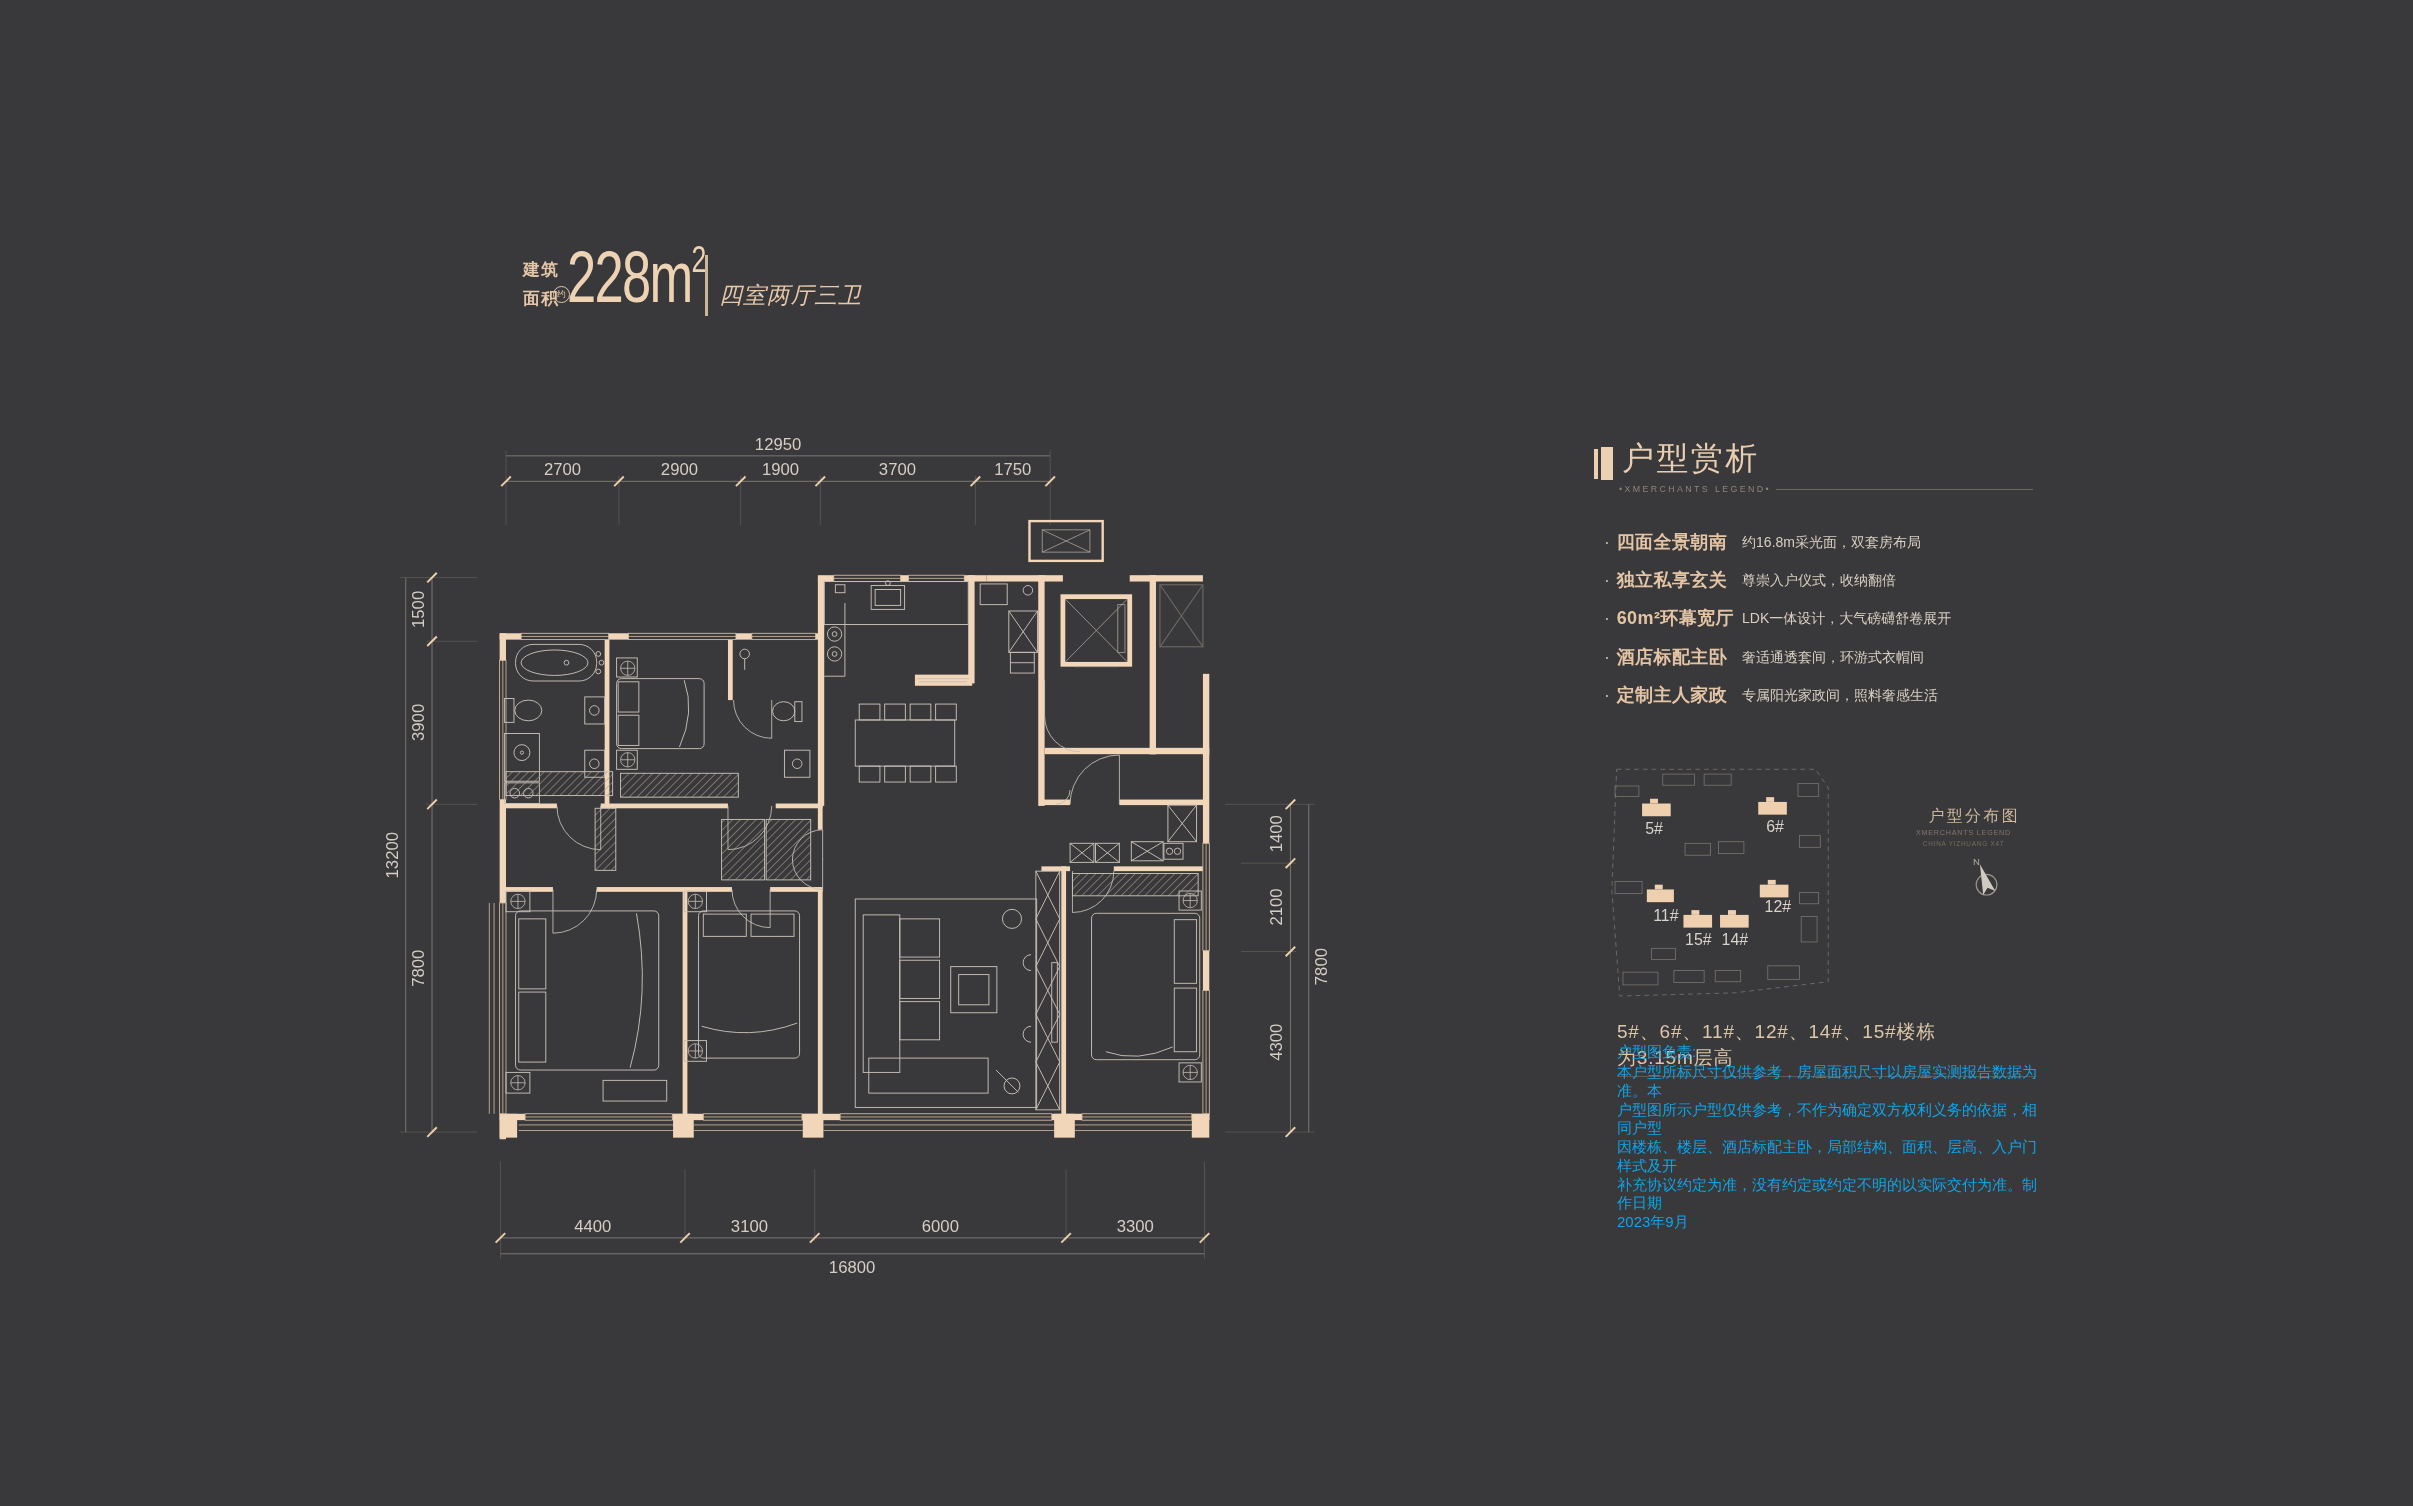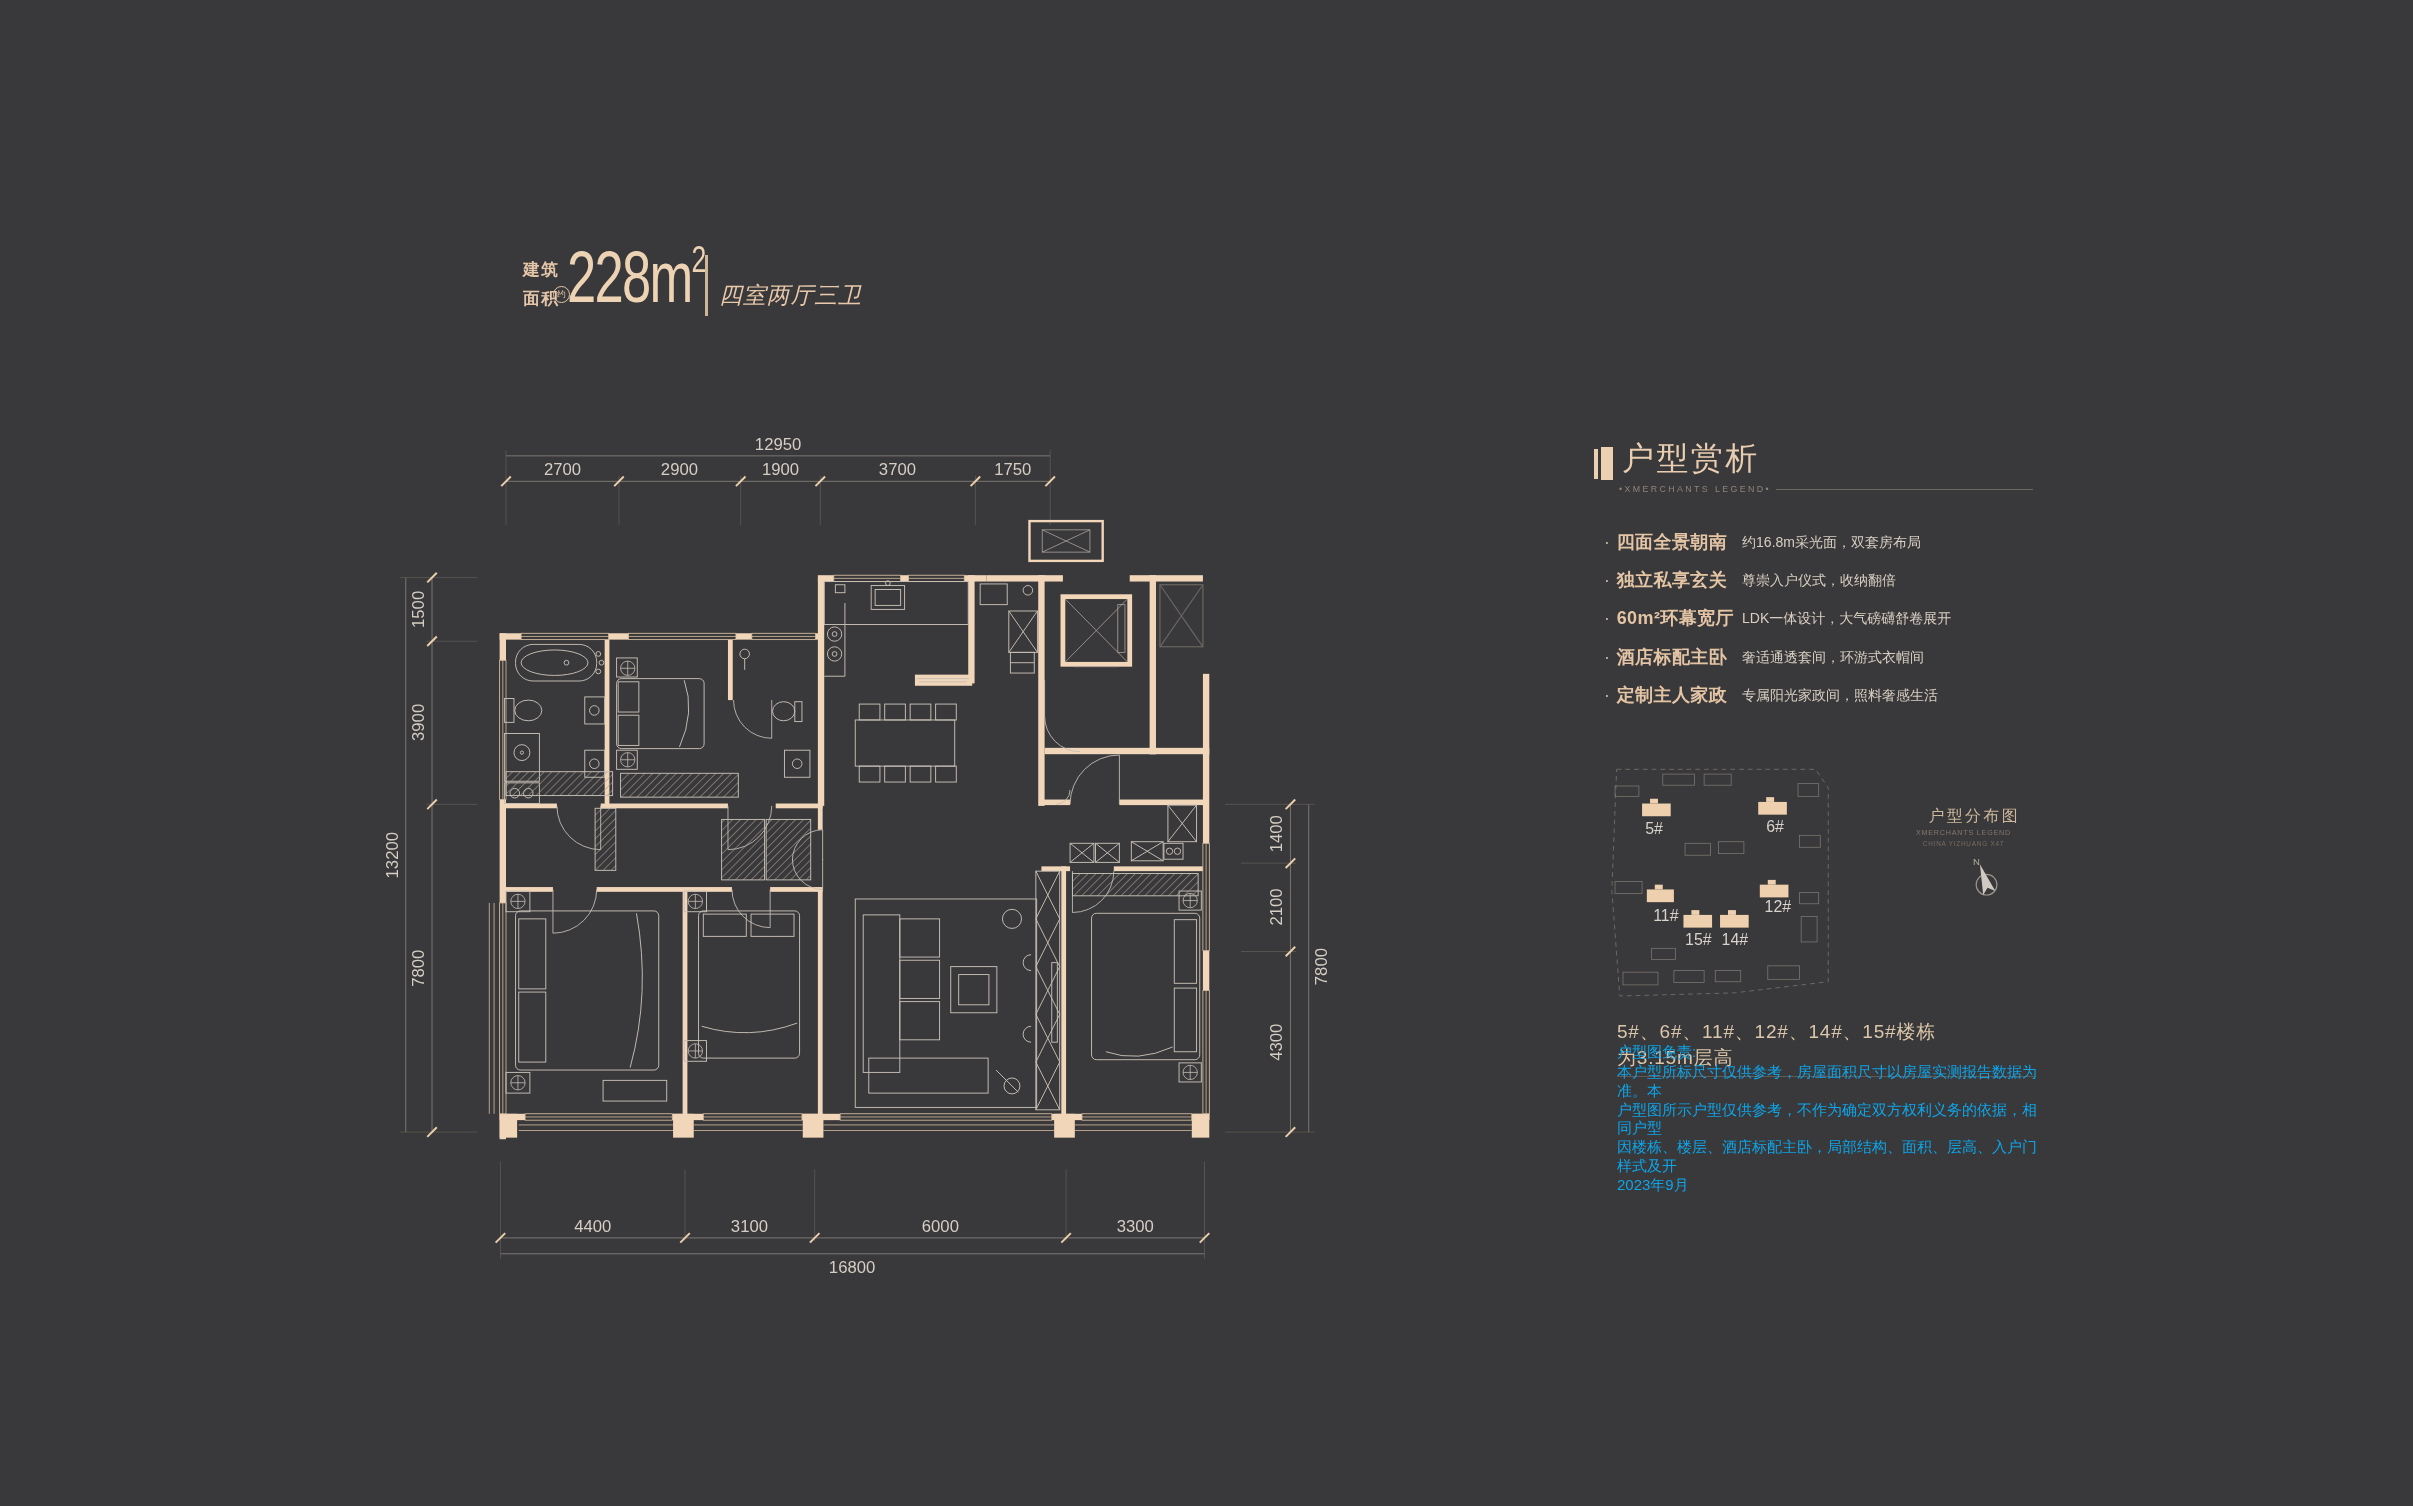--- a/index.html
+++ b/index.html
@@ -571,17 +571,18 @@
   <div class="abs note">
     <div>5#、6#、11#、12#、14#、15#楼栋</div>
     <div>为3.15m层高</div>
   </div>
   <div class="abs sep"></div>
   <div class="abs disc">
     <div class="dt">户型图免责:</div>
     <div>本户型所标尺寸仅供参考，房屋面积尺寸以房屋实测报告数据为准。本</div>
     <div>户型图所示户型仅供参考，不作为确定双方权利义务的依据，相同户型</div>
     <div>因楼栋、楼层、酒店标配主卧，局部结构、面积、层高、入户门样式及开</div>
+    <div>补充协议约定为准，没有约定或约定不明的以实际交付为准。制作日期</div>
     <div>2023年9月</div>
   </div>
 
 </div>
 
 
 </body></html>

